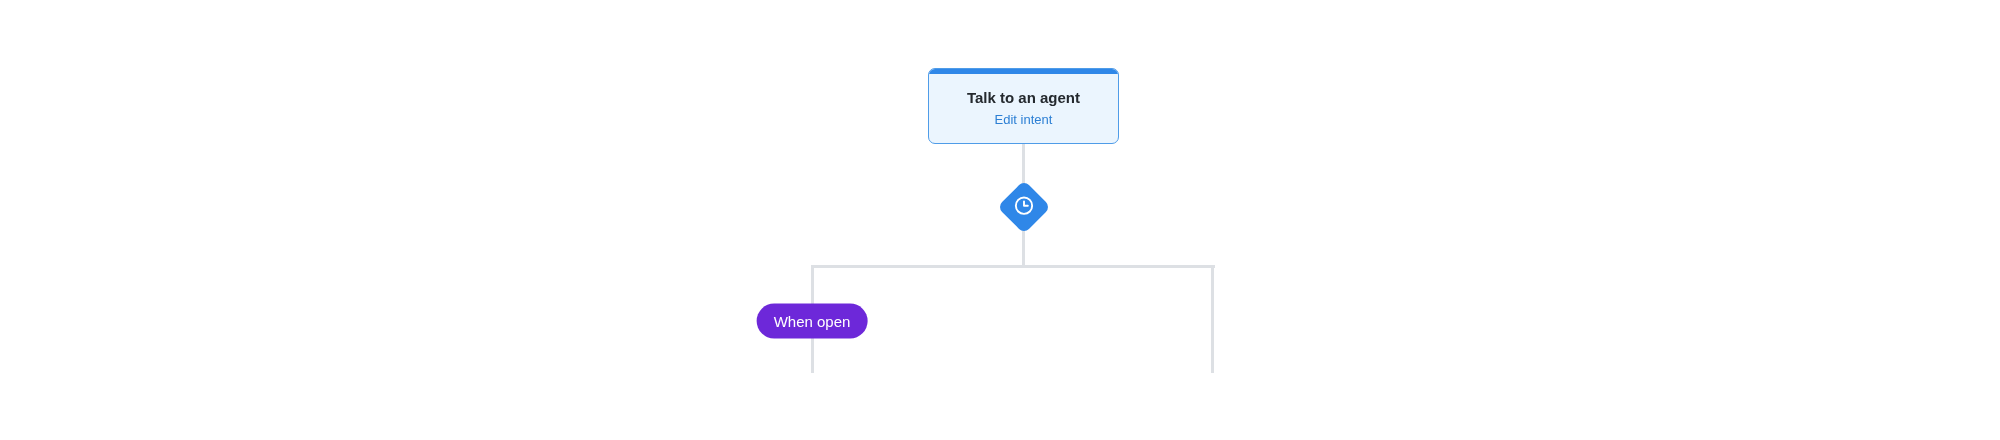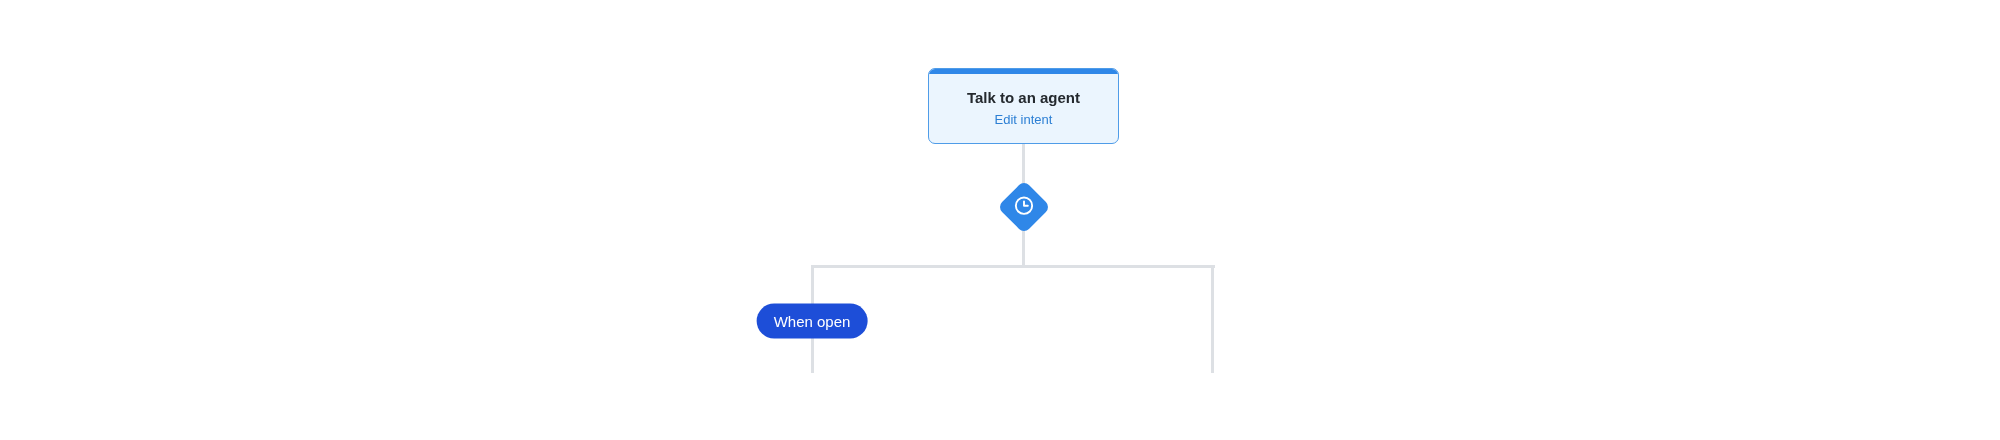--- a/index.html
+++ b/index.html
@@ -90,21 +90,21 @@
     transform: rotate(-45deg);
     display: block;
   }
 
   
   .branch-pill {
     position: absolute;
     transform: translate(-50%, -50%);
     height: 35px;
     padding: 0 17px;
-    background: #1d4ed8;
+    background: #6d28d9;
     color: #ffffff;
     font-size: 15px;
     line-height: 35px;
     border-radius: 999px;
     white-space: nowrap;
     z-index: 5;
     cursor: pointer;
   }
   #pill-open   { left: 812px;  top: 321px; }
   #pill-closed { left: 1213px; top: 322px; }

